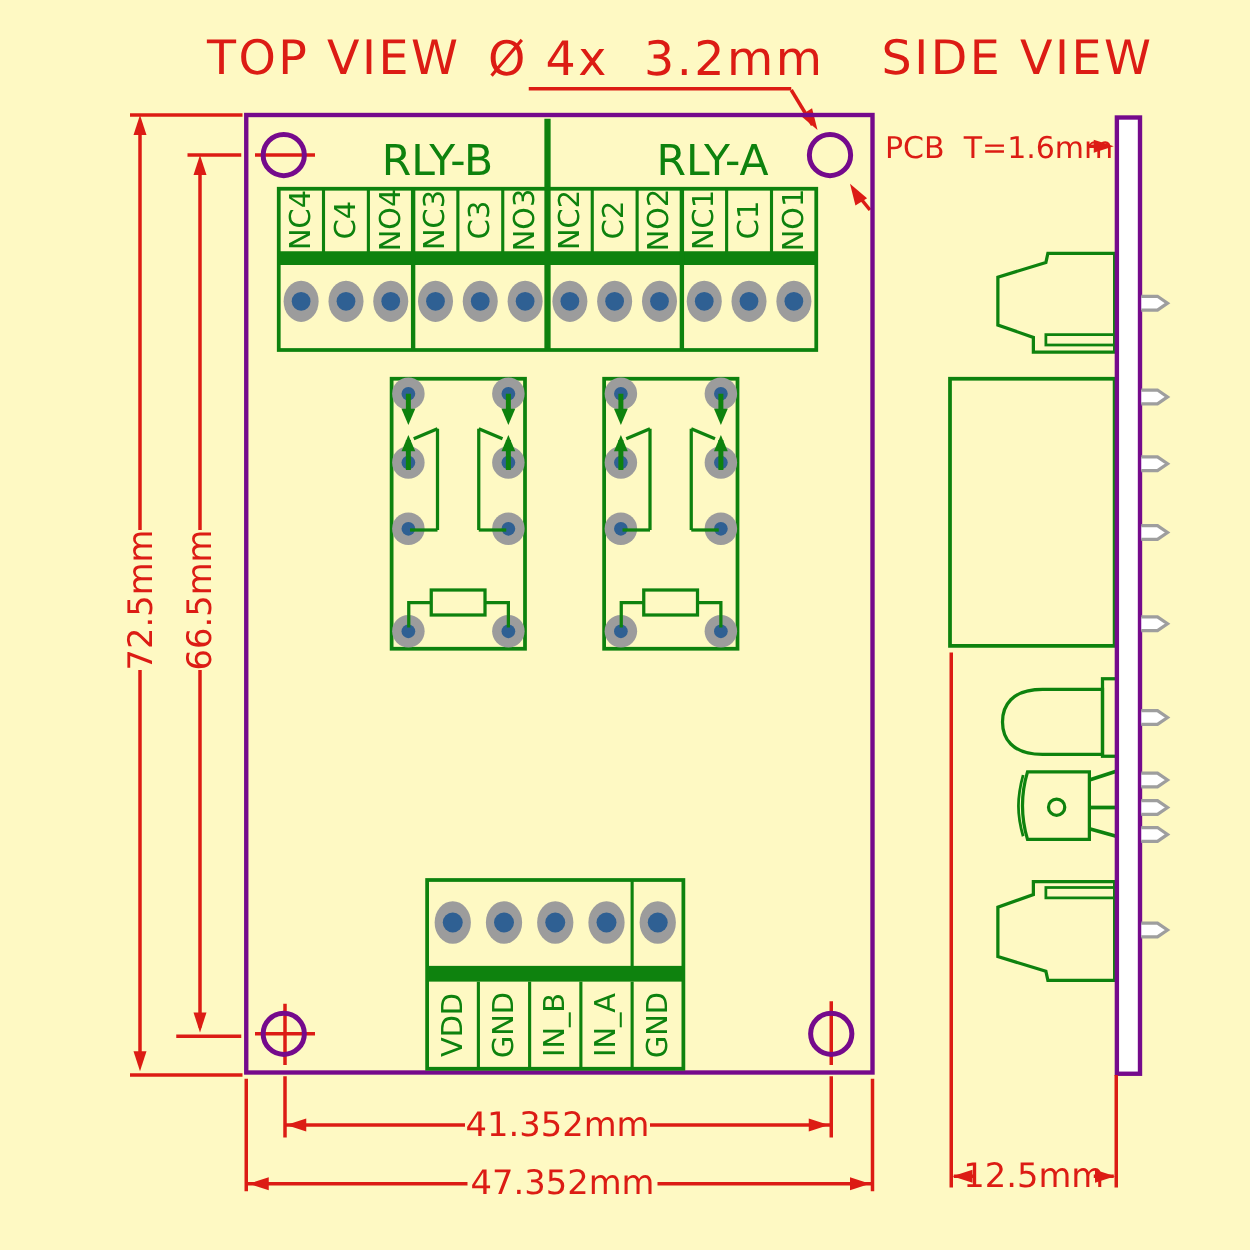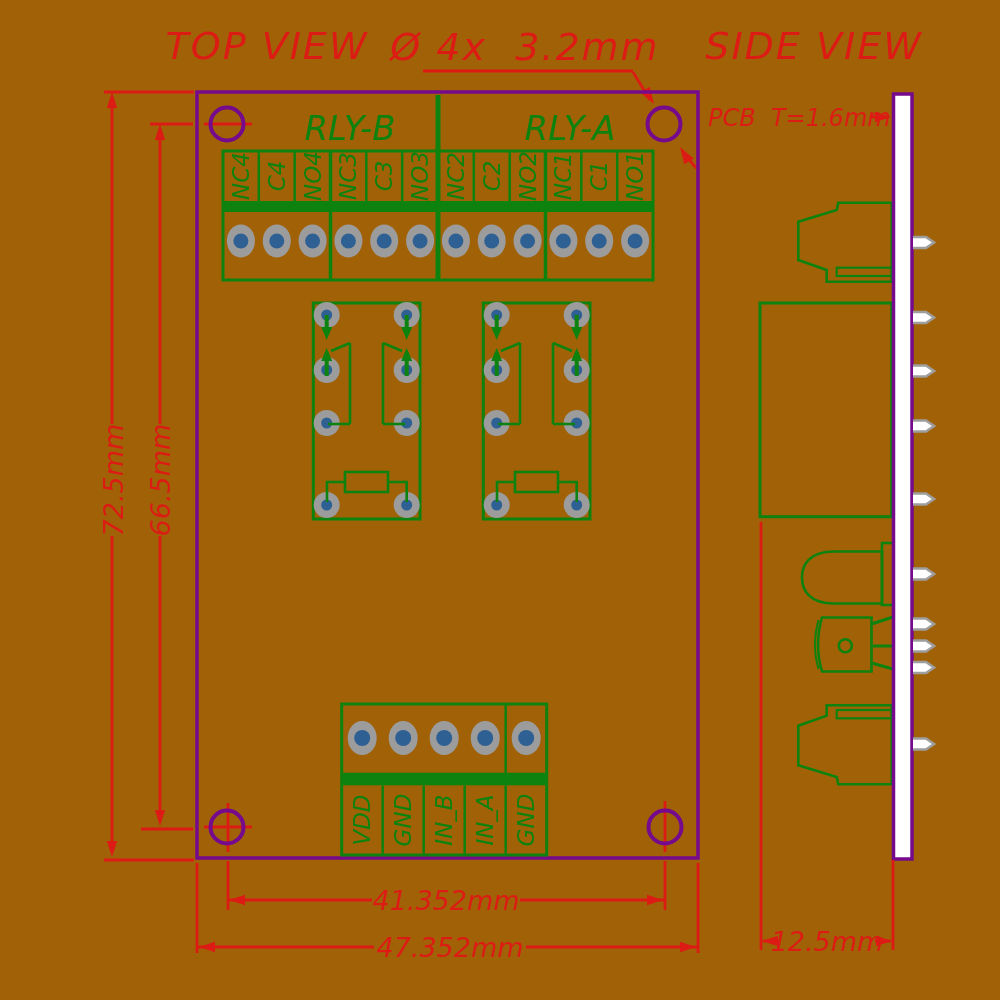--- a/index.html
+++ b/index.html
@@ -1,17 +1,17 @@
 <!DOCTYPE html>
 <html style="--red: #dc1c14; --purple: #750a8c; --green: #0e820e; --pad-gray: #9c9c9c; --pad-blue: #2f6093; --pin-gray: #9e9e9e;"><head>
 <meta charset="utf-8">
 <style>
   html,body{margin:0;padding:0;background:#fff;}
-  .stage{position:relative;width:1000px;height:1000px;background:#a16207;
-         font-family:"DejaVu Sans",sans-serif;font-style:italic;}
+  .stage{position:relative;width:1000px;height:1000px;background:#fef9c3;
+         font-family:"DejaVu Sans",sans-serif;}
   svg text{font-family:"DejaVu Sans",sans-serif;}
   .title-text{fill:var(--red);font-size:38px;letter-spacing:2px;}
   .dim-text{fill:var(--red);font-size:27px;}
   .pcb-text{fill:var(--red);font-size:24px;}
   .red-ln{stroke:var(--red);stroke-width:2.8;fill:none;}
   .red-arrow{fill:var(--red);stroke:none;}
   .purple-ln{stroke:var(--purple);fill:none;}
   .green-ln{stroke:var(--green);fill:none;}
   .green-fill{fill:var(--green);stroke:none;}
   .green-arrow{fill:var(--green);stroke:none;}

